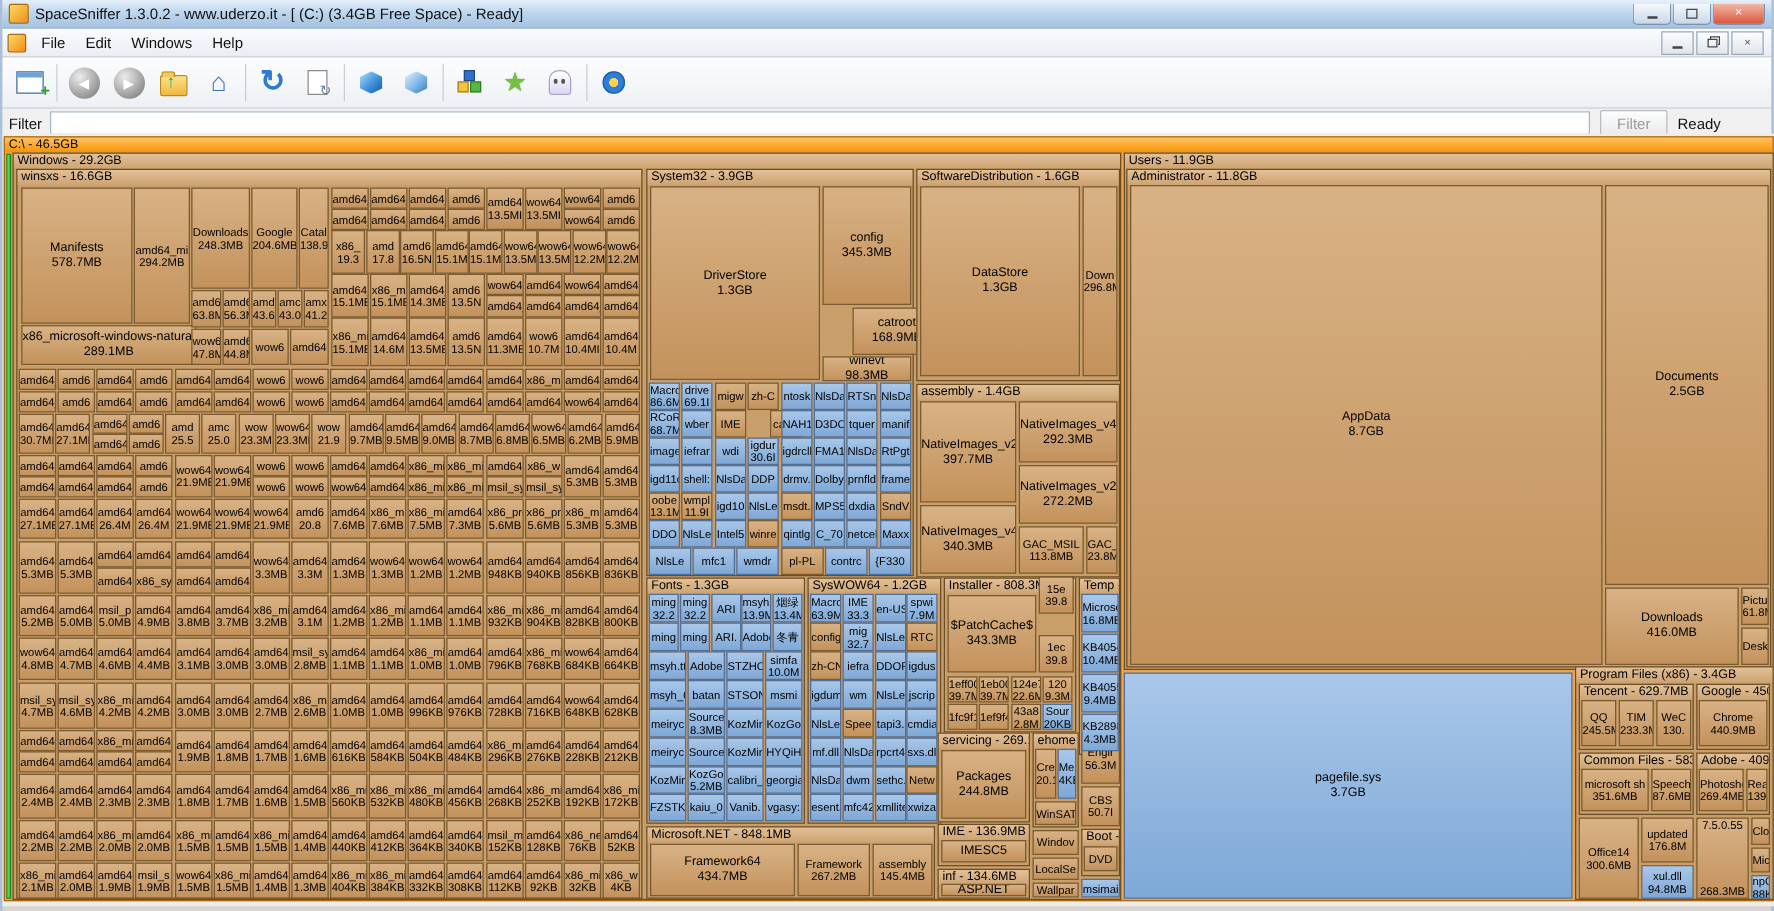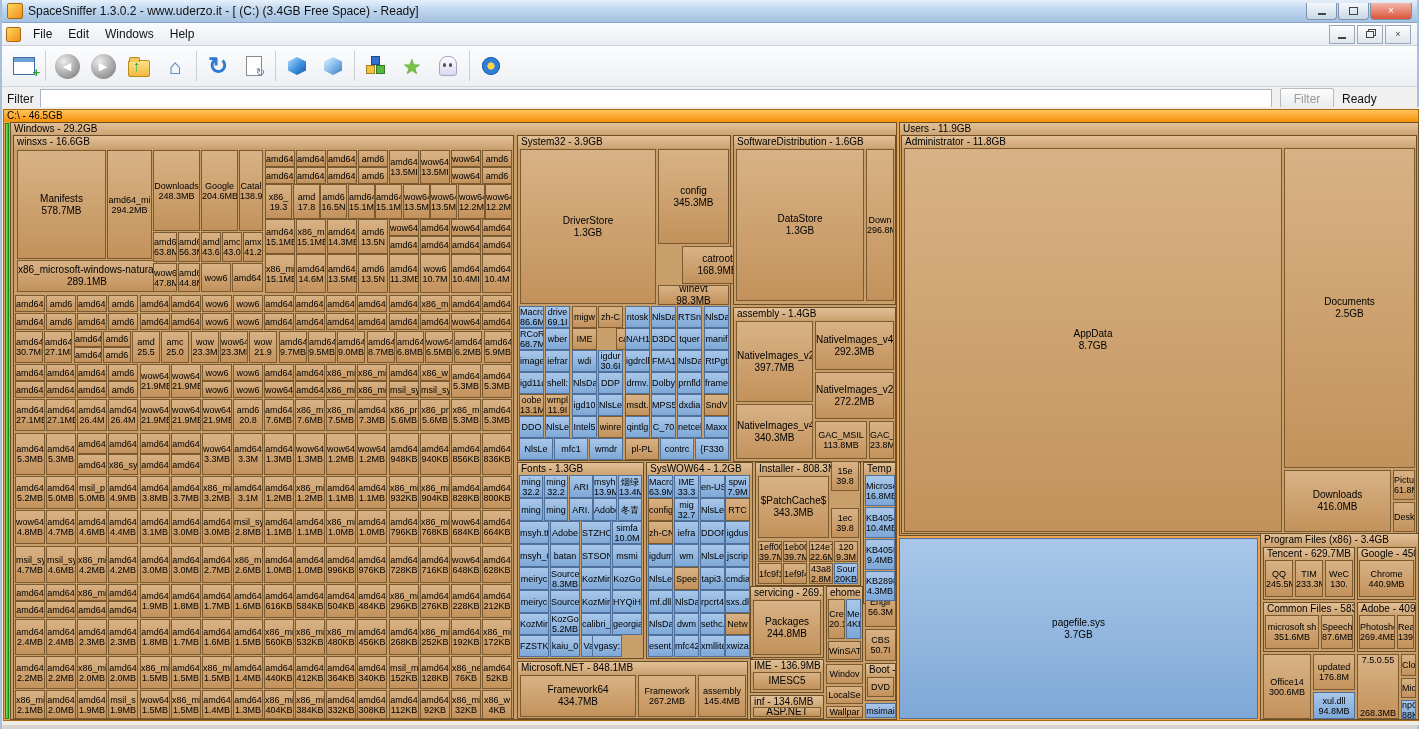--- a/index.html
+++ b/index.html
@@ -1783,21 +1783,21 @@
       </div>
       <div class="bx file" style="left: 517px; top: 528px; width: 30px; height: 22px;">
         <span class="lbl">FZSTK</span>
       </div>
       <div class="bx file" style="left: 548px; top: 528px; width: 30px; height: 22px;">
         <span class="lbl">kaiu_0</span>
       </div>
       <div class="bx file" style="left: 579px; top: 528px; width: 30px; height: 22px;">
         <span class="lbl">Vanib.</span>
       </div>
-      <div class="bx file" style="left: 590px; top: 528px; width: 30px; height: 22px;">
+      <div class="bx file" style="left: 610px; top: 528px; width: 30px; height: 22px;">
         <span class="lbl">vgasy:</span>
       </div>
       <div class="bx file" style="left: 646px; top: 368px; width: 25px; height: 23px;">
         <span class="lbl">Macrom</span>
         <span class="sz">63.9MB</span>
       </div>
       <div class="bx file" style="left: 672px; top: 368px; width: 25px; height: 23px;">
         <span class="lbl">IME</span>
         <span class="sz">33.3</span>
       </div>

